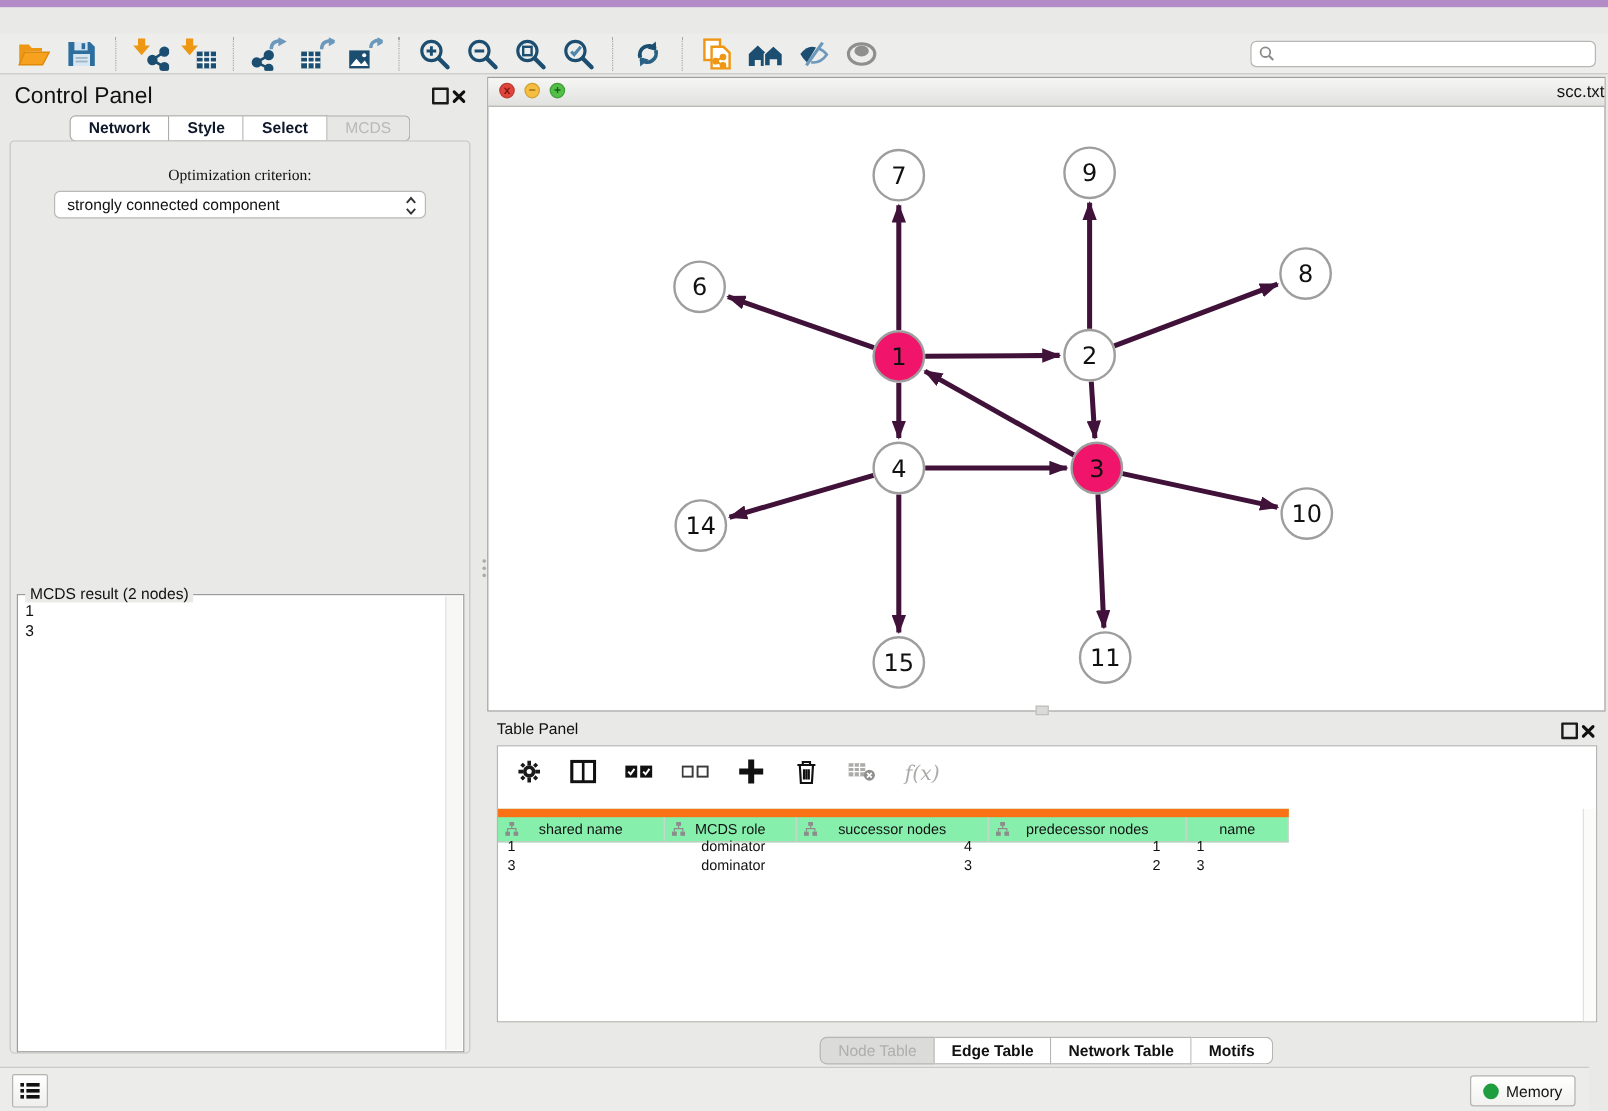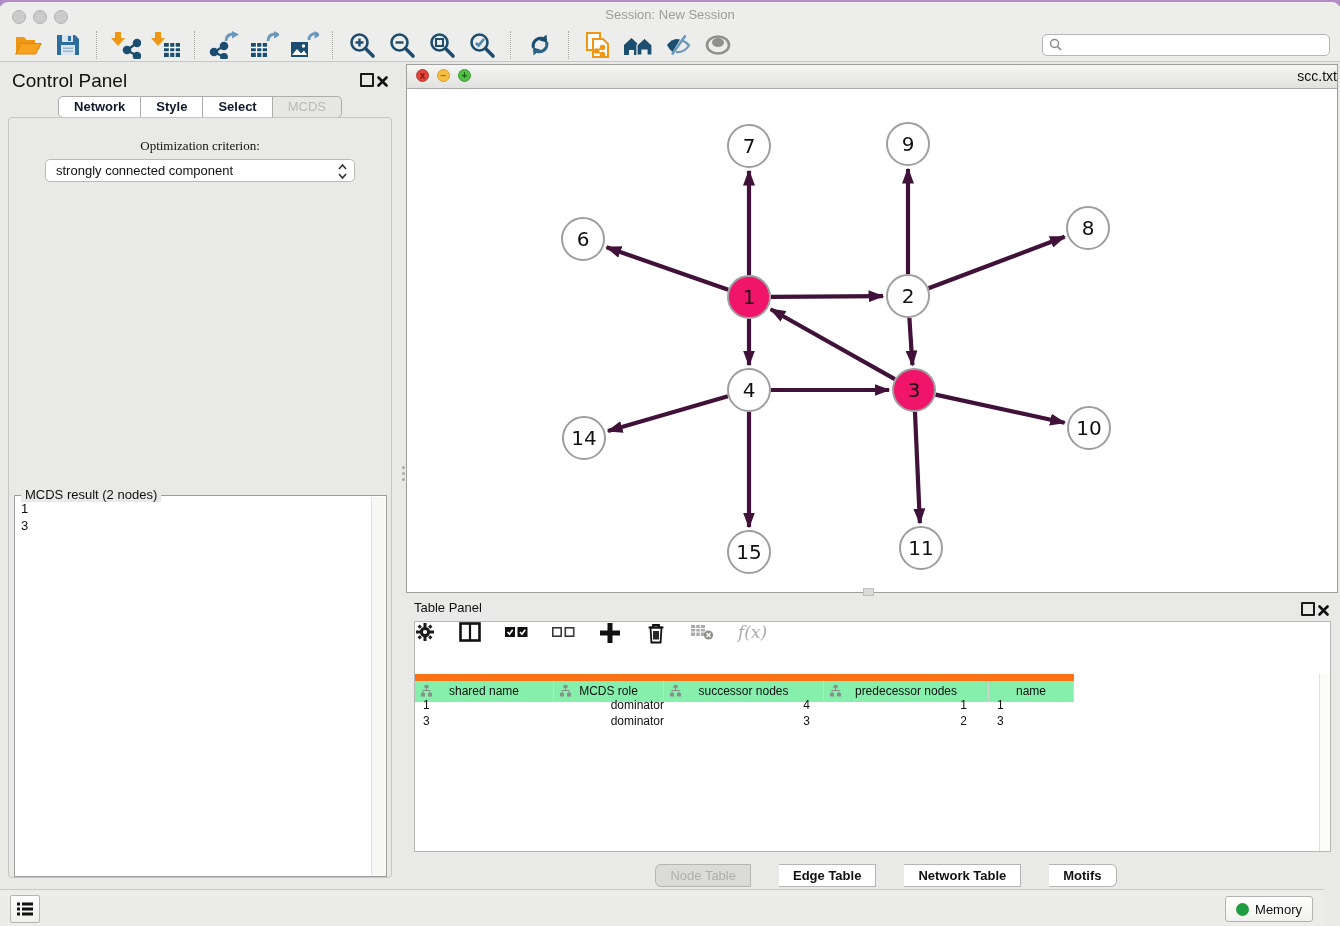--- a/index.html
+++ b/index.html
@@ -57,62 +57,54 @@
   
   .vgrip{position:absolute;left:400px;top:461px;width:6px;height:24px;display:flex;flex-direction:column;
          align-items:center;justify-content:center;gap:3px;}
   .vgrip i{width:3px;height:3px;border-radius:50%;background:#A9A9A7;}
   .hgrip{position:absolute;left:863px;top:588px;width:11px;height:8px;background:#DADAD8;border:1px solid #BFBFBD;box-sizing:border-box;}
   
   .tp-title{position:absolute;left:414px;top:600px;font-size:13px;}
   .tp-float{position:absolute;left:1301px;top:602px;width:10px;height:10px;border:2px solid #1A1A1A;border-radius:1px;}
   .tp-close{position:absolute;left:1318px;top:602px;}
   .tp-box{position:absolute;left:414px;top:621px;width:917px;height:231px;background:#fff;border:1px solid #B5B5B3;box-sizing:border-box;}
-  .tp-toolbar{height:46px;display:flex;align-items:flex-start;gap:24px;}
+  .tp-toolbar{height:46px;display:flex;align-items:center;gap:24px;padding-left:16px;}
   .fx{font-family:"DejaVu Serif",serif;font-style:italic;font-size:17px;color:#ABABA9;}
   .tbl-header{position:absolute;left:0;top:52px;height:20px;display:grid;background:#86efac;
               border-top:7px solid #f97316;border-bottom:1px solid #C9C9C7;box-sizing:content-box;}
   .th{position:relative;font-size:12px;display:flex;align-items:center;justify-content:center;border-right:1px solid #D4D4D2;}
   .th .tree{position:absolute;left:6px;top:4px;}
   .tbl-body{position:absolute;left:0;top:75px;width:100%;}
   .trow{display:grid;height:16px;}
   .td{font-size:12px;line-height:16px;overflow:hidden;}
   .td.l{text-align:left;padding-left:8px;}
-  .td.l2{text-align:right;padding-left:4px;}
+  .td.l2{text-align:center;padding-left:4px;}
   .td.r{text-align:right;padding-right:14px;}
   .td.r2{text-align:right;padding-right:22px;}
   .tp-scroll{position:absolute;right:0;top:52px;bottom:0;width:10px;background:#FBFBF9;border-left:1px solid #E0E0DE;}
   .tp-tabs{position:absolute;left:406px;top:864px;width:932px;display:flex;justify-content:center;}
   .bseg{height:21px;line-height:21px;padding:0 14px;background:#fff;border:1px solid #B5B5B3;border-left:none;
-        font-size:13px;font-weight:bold;color:#111;margin-left:28px;}
+        font-size:13px;font-weight:bold;color:#111;}
   .bseg:first-child{border-left:1px solid #B5B5B3;border-radius:6px 0 0 6px;}
   .bseg:last-child{border-radius:0 6px 6px 0;}
   .bseg-sel{background:#DBDBD9;color:#AFAFAD;font-weight:normal;}
   
   .statusbar{position:absolute;left:0;right:16px;bottom:0;height:36px;background:#ECECEA;border-top:1px solid #C9C9C7;}
   .list-btn{position:absolute;left:10px;top:5px;width:28px;height:26px;background:linear-gradient(#fff,#EFEFED);
             border:1px solid #B3B3B1;border-radius:2px;display:flex;align-items:center;justify-content:center;}
   .memory-btn{position:absolute;right:11px;top:6px;height:24px;border:1px solid #B3B3B1;border-radius:3px;
               background:linear-gradient(#FFFFFF,#F1F1EF);display:flex;align-items:center;gap:6px;padding:0 10px;font-size:13px;}
   .memory-dot{width:13px;height:13px;border-radius:50%;background:#1E9E3E;}
 </style>
 </head>
 <body>
 
 <div class="screen">
   <div class="top-accent"></div>
 
-  <div class="titlebar">
-    <div class="traffic-main">
-      <i></i>
-      <i></i>
-      <i></i>
-    </div>
-    <div class="win-title">Session: New Session</div>
-  </div>
 
   <div class="toolbar">
     <span class="tbtn">
       <svg width="28" height="24" viewBox="0 0 28 24">
           <path d="M2 4h8l2.5 3H21v3H6.5L2 20z" fill="#EE9714"></path>
           <path d="M6.5 10.5H27L21.5 21H2z" fill="#F6A21F" stroke="#DE8A06" stroke-width="1.2"></path>
         </svg>
     </span>
     <span class="tbtn">
       <svg width="26" height="24" viewBox="0 0 26 24">

